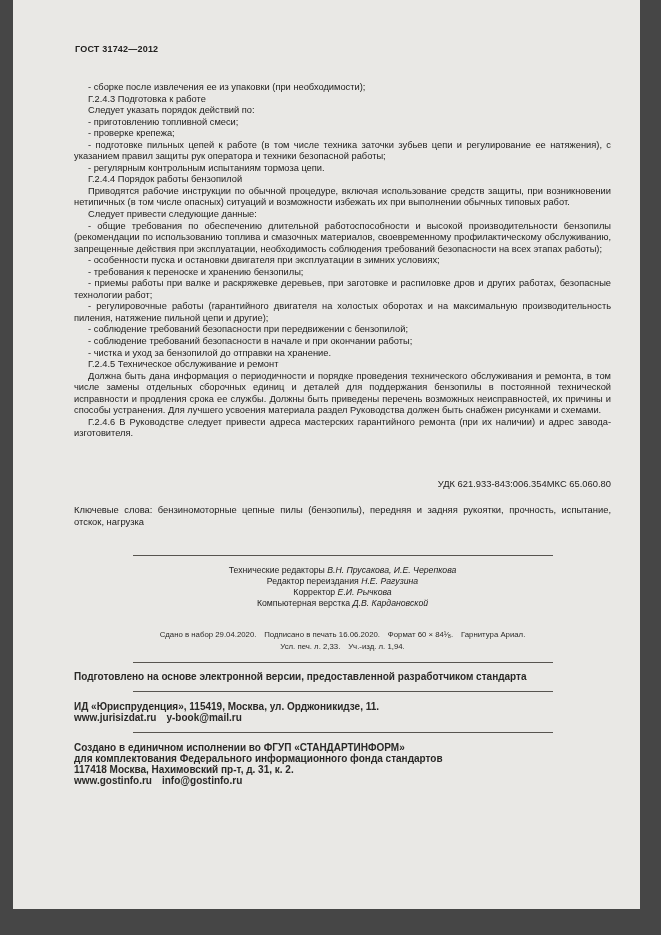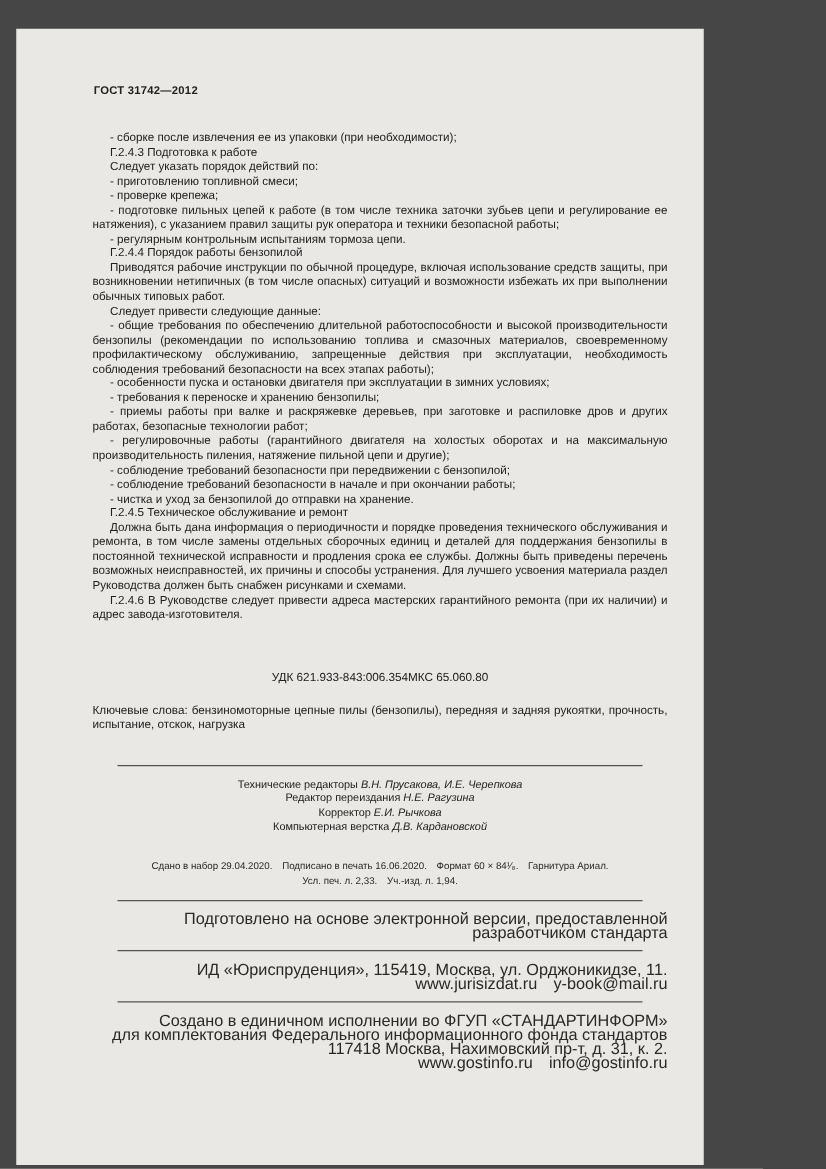--- a/index.html
+++ b/index.html
@@ -6,22 +6,22 @@
   html, body { margin: 0; padding: 0; }
   body {
     width: 661px; height: 935px;
     background: #464646;
     font-family: "Liberation Sans", "DejaVu Sans", sans-serif;
     position: relative;
     -webkit-font-smoothing: antialiased;
   }
   .page {
     position: absolute;
-    left: 13px; top: 23px;
-    width: 550px; height: 909px;
+    left: 13px; top: 0;
+    width: 627px; height: 909px;
     background: #e9e8e5;
     box-sizing: border-box;
     padding: 44px 29px 0 61px;
     color: #222120;
     overflow: hidden;
   }
   .doc-header {
     font-size: 9px;
     font-weight: bold;
     letter-spacing: .2px;
@@ -30,21 +30,21 @@
   .body-block { margin-top: 28px; }
   .para {
     font-size: 9.3px;
     line-height: 11.55px;
     text-align: justify;
     text-indent: 14px;
     margin: 0;
   }
   .codes-row {
     display: flex;
-    justify-content: center;
+    justify-content: flex-end;
     font-size: 9.4px;
     margin-top: 38px;
   }
   .keywords {
     font-size: 9.4px;
     line-height: 11.8px;
     text-align: justify;
     margin: 15px 0 0 0;
   }
   .rule {
@@ -64,24 +64,25 @@
   }
   .credit-name { font-style: italic; }
   .imprint {
     margin-top: 20px;
     text-align: center;
     font-size: 7.8px;
     line-height: 12px;
     color: #2a2927;
   }
   .small-center {
-    text-align: right;
-    font-size: 13px;
+    text-align: left;
+    font-size: 10px;
     line-height: 11px;
     color: #2a2927;
+    font-weight: bold;
   }
   .prepared-note { margin-top: 8px; }
   .publisher-block { margin-top: 9px; }
   .fund-block { margin-top: 9px; }
 </style>
 </head>
 <body>
 
 <div class="page">
 

